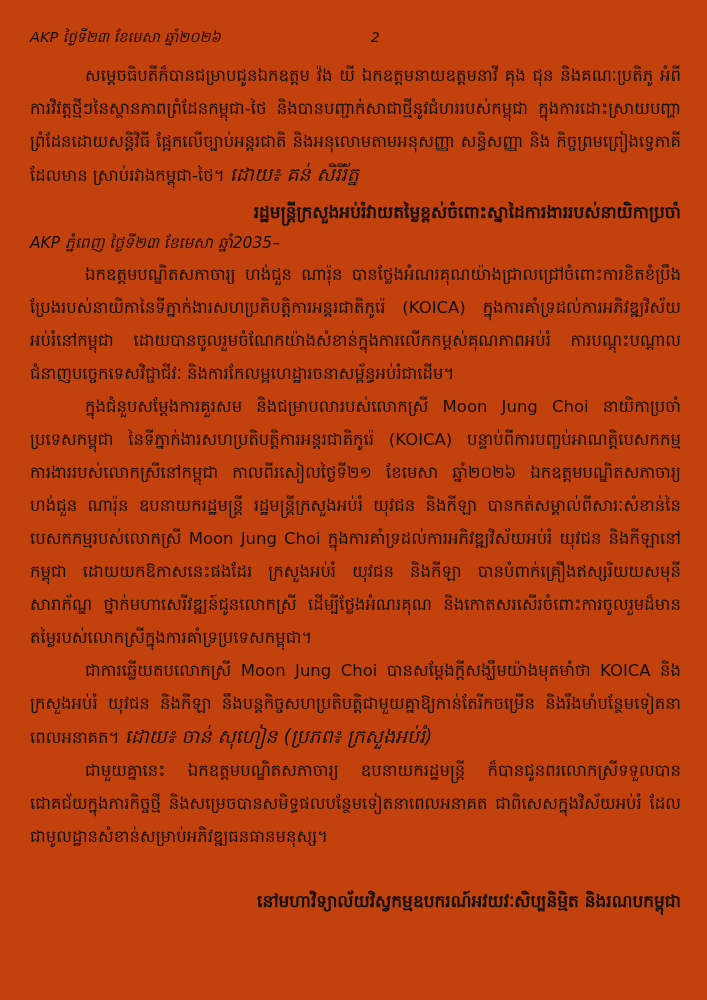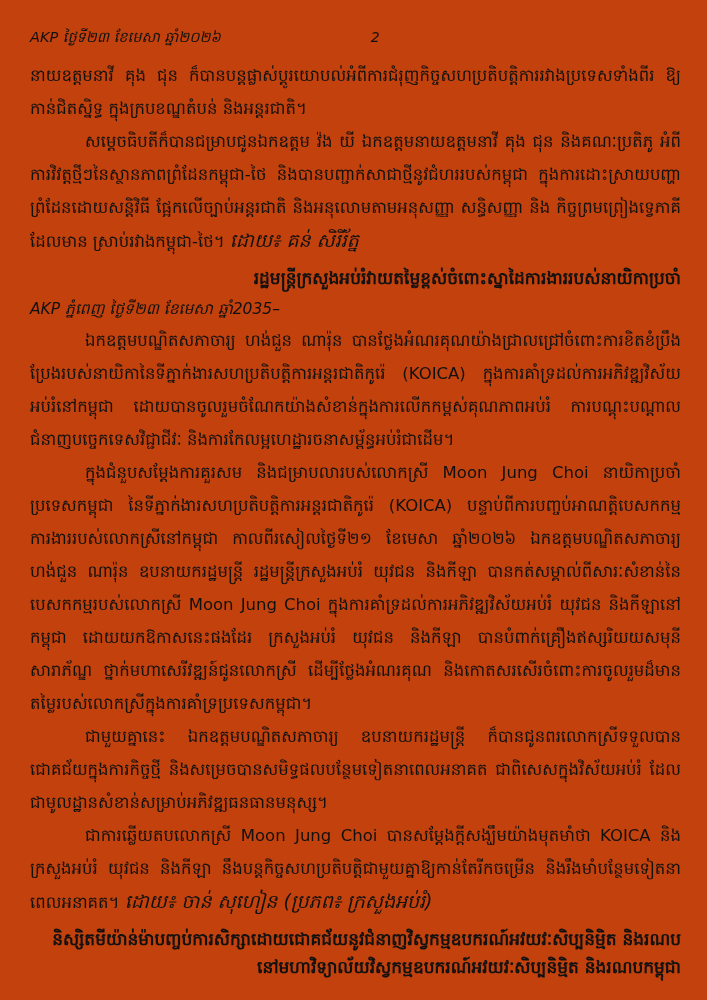--- a/index.html
+++ b/index.html
@@ -72,32 +72,31 @@
 
 <div class="page">
 
   <div class="running-header">
     <span class="date">AKP ថ្ងៃទី២៣ ខែមេសា ឆ្នាំ២០២៦</span>
     <span class="pageno">2</span>
   </div>
 
   <div class="body-text">
 
-    <p class="para no-indent"><span>នាយឧត្តមនាវី គុង ជុន ក៏បានបន្តផ្លាស់ប្តូរយោបល់អំពីការជំរុញកិច្ចសហប្រតិបត្តិការរវាងប្រទេសទាំងពីរ ឱ្យកាន់ជិតស្និទ្ធ ក្នុងក្របខណ្ឌតំបន់ និងអន្តរជាតិ។</span></p>
 
     <p class="para"><span>សម្តេចធិបតីក៏បានជម្រាបជូនឯកឧត្តម វ៉ង យី ឯកឧត្តមនាយឧត្តមនាវី គុង ជុន និងគណៈប្រតិភូ អំពីការវិវត្តថ្មីៗនៃស្ថានភាពព្រំដែនកម្ពុជា-ថៃ និងបានបញ្ជាក់សាជាថ្មីនូវជំហររបស់កម្ពុជា ក្នុងការដោះស្រាយបញ្ហាព្រំដែនដោយសន្តិវិធី ផ្អែកលើច្បាប់អន្តរជាតិ និងអនុលោមតាមអនុសញ្ញា សន្ធិសញ្ញា និង កិច្ចព្រមព្រៀងទ្វេភាគីដែលមាន ស្រាប់រវាងកម្ពុជា-ថៃ។</span> <span class="byline">ដោយ៖ គន់ សិរីរ័ត្ន</span></p>
 
     <h2 class="headline"><span>រដ្ឋមន្ត្រីក្រសួងអប់រំវាយតម្លៃខ្ពស់ចំពោះស្នាដៃការងាររបស់នាយិកាប្រចាំ</span><br></h2>
 
     <p class="para no-indent dateline">AKP ភ្នំពេញ ថ្ងៃទី២៣ ខែមេសា ឆ្នាំ2035–</p>
 
     <p class="para"><span>ឯកឧត្តមបណ្ឌិតសភាចារ្យ ហង់ជួន ណារ៉ុន បានថ្លែងអំណរគុណយ៉ាងជ្រាលជ្រៅចំពោះការខិតខំប្រឹងប្រែងរបស់នាយិកានៃទីភ្នាក់ងារសហប្រតិបត្តិការអន្តរជាតិកូរ៉េ (KOICA) ក្នុងការគាំទ្រដល់ការអភិវឌ្ឍវិស័យអប់រំនៅកម្ពុជា ដោយបានចូលរួមចំណែកយ៉ាងសំខាន់ក្នុងការលើកកម្ពស់គុណភាពអប់រំ ការបណ្តុះបណ្តាលជំនាញបច្ចេកទេសវិជ្ជាជីវៈ និងការកែលម្អហេដ្ឋារចនាសម្ព័ន្ធអប់រំជាដើម។</span></p>
 
     <p class="para"><span>ក្នុងជំនួបសម្តែងការគួរសម និងជម្រាបលារបស់លោកស្រី Moon Jung Choi នាយិកាប្រចាំប្រទេសកម្ពុជា នៃទីភ្នាក់ងារសហប្រតិបត្តិការអន្តរជាតិកូរ៉េ (KOICA) បន្ទាប់ពីការបញ្ចប់អាណត្តិបេសកកម្មការងាររបស់លោកស្រីនៅកម្ពុជា កាលពីរសៀលថ្ងៃទី២១ ខែមេសា ឆ្នាំ២០២៦ ឯកឧត្តមបណ្ឌិតសភាចារ្យ ហង់ជួន ណារ៉ុន ឧបនាយករដ្ឋមន្ត្រី រដ្ឋមន្ត្រីក្រសួងអប់រំ យុវជន និងកីឡា បានកត់សម្គាល់ពីសារៈសំខាន់នៃបេសកកម្មរបស់លោកស្រី Moon Jung Choi ក្នុងការគាំទ្រដល់ការអភិវឌ្ឍវិស័យអប់រំ យុវជន និងកីឡានៅកម្ពុជា ដោយយកឱកាសនេះផងដែរ ក្រសួងអប់រំ យុវជន និងកីឡា បានបំពាក់គ្រឿងឥស្សរិយយសមុនីសារាភ័ណ្ឌ ថ្នាក់មហាសេរីវឌ្ឍន៍ជូនលោកស្រី ដើម្បីថ្លែងអំណរគុណ និងកោតសរសើរចំពោះការចូលរួមដ៏មានតម្លៃរបស់លោកស្រីក្នុងការគាំទ្រប្រទេសកម្ពុជា។</span></p>
 
+    <p class="para"><span>ជាការឆ្លើយតបលោកស្រី Moon Jung Choi បានសម្តែងក្តីសង្ឃឹមយ៉ាងមុតមាំថា KOICA និងក្រសួងអប់រំ យុវជន និងកីឡា នឹងបន្តកិច្ចសហប្រតិបត្តិជាមួយគ្នាឱ្យកាន់តែរីកចម្រើន និងរឹងមាំបន្ថែមទៀតនាពេលអនាគត។</span> <span class="byline">ដោយ៖ ចាន់ សុហៀន (ប្រភព៖ ក្រសួងអប់រំ)</span></p>
+
     <p class="para"><span>ជាមួយគ្នានេះ ឯកឧត្តមបណ្ឌិតសភាចារ្យ ឧបនាយករដ្ឋមន្ត្រី ក៏បានជូនពរលោកស្រីទទួលបានជោគជ័យក្នុងការកិច្ចថ្មី និងសម្រេចបានសមិទ្ធផលបន្ថែមទៀតនាពេលអនាគត ជាពិសេសក្នុងវិស័យអប់រំ ដែលជាមូលដ្ឋានសំខាន់សម្រាប់អភិវឌ្ឍធនធានមនុស្ស។</span></p>
 
-    <p class="para"><span>ជាការឆ្លើយតបលោកស្រី Moon Jung Choi បានសម្តែងក្តីសង្ឃឹមយ៉ាងមុតមាំថា KOICA និងក្រសួងអប់រំ យុវជន និងកីឡា នឹងបន្តកិច្ចសហប្រតិបត្តិជាមួយគ្នាឱ្យកាន់តែរីកចម្រើន និងរឹងមាំបន្ថែមទៀតនាពេលអនាគត។</span> <span class="byline">ដោយ៖ ចាន់ សុហៀន (ប្រភព៖ ក្រសួងអប់រំ)</span></p>
-
-    <h2 class="headline"><span>និស្សិតមីយ៉ាន់ម៉ាបញ្ចប់ការសិក្សាដោយជោគជ័យនូវជំនាញវិស្វកម្មឧបករណ៍អវយវៈសិប្បនិម្មិត និងរណប</span><br><span>នៅមហាវិទ្យាល័យវិស្វកម្មឧបករណ៍អវយវៈសិប្បនិម្មិត និងរណបកម្ពុជា</span></h2>
+    <h2 class="headline"><br><span>នៅមហាវិទ្យាល័យវិស្វកម្មឧបករណ៍អវយវៈសិប្បនិម្មិត និងរណបកម្ពុជា</span></h2>
 
   </div>
 </div>
 
 </body></html>

